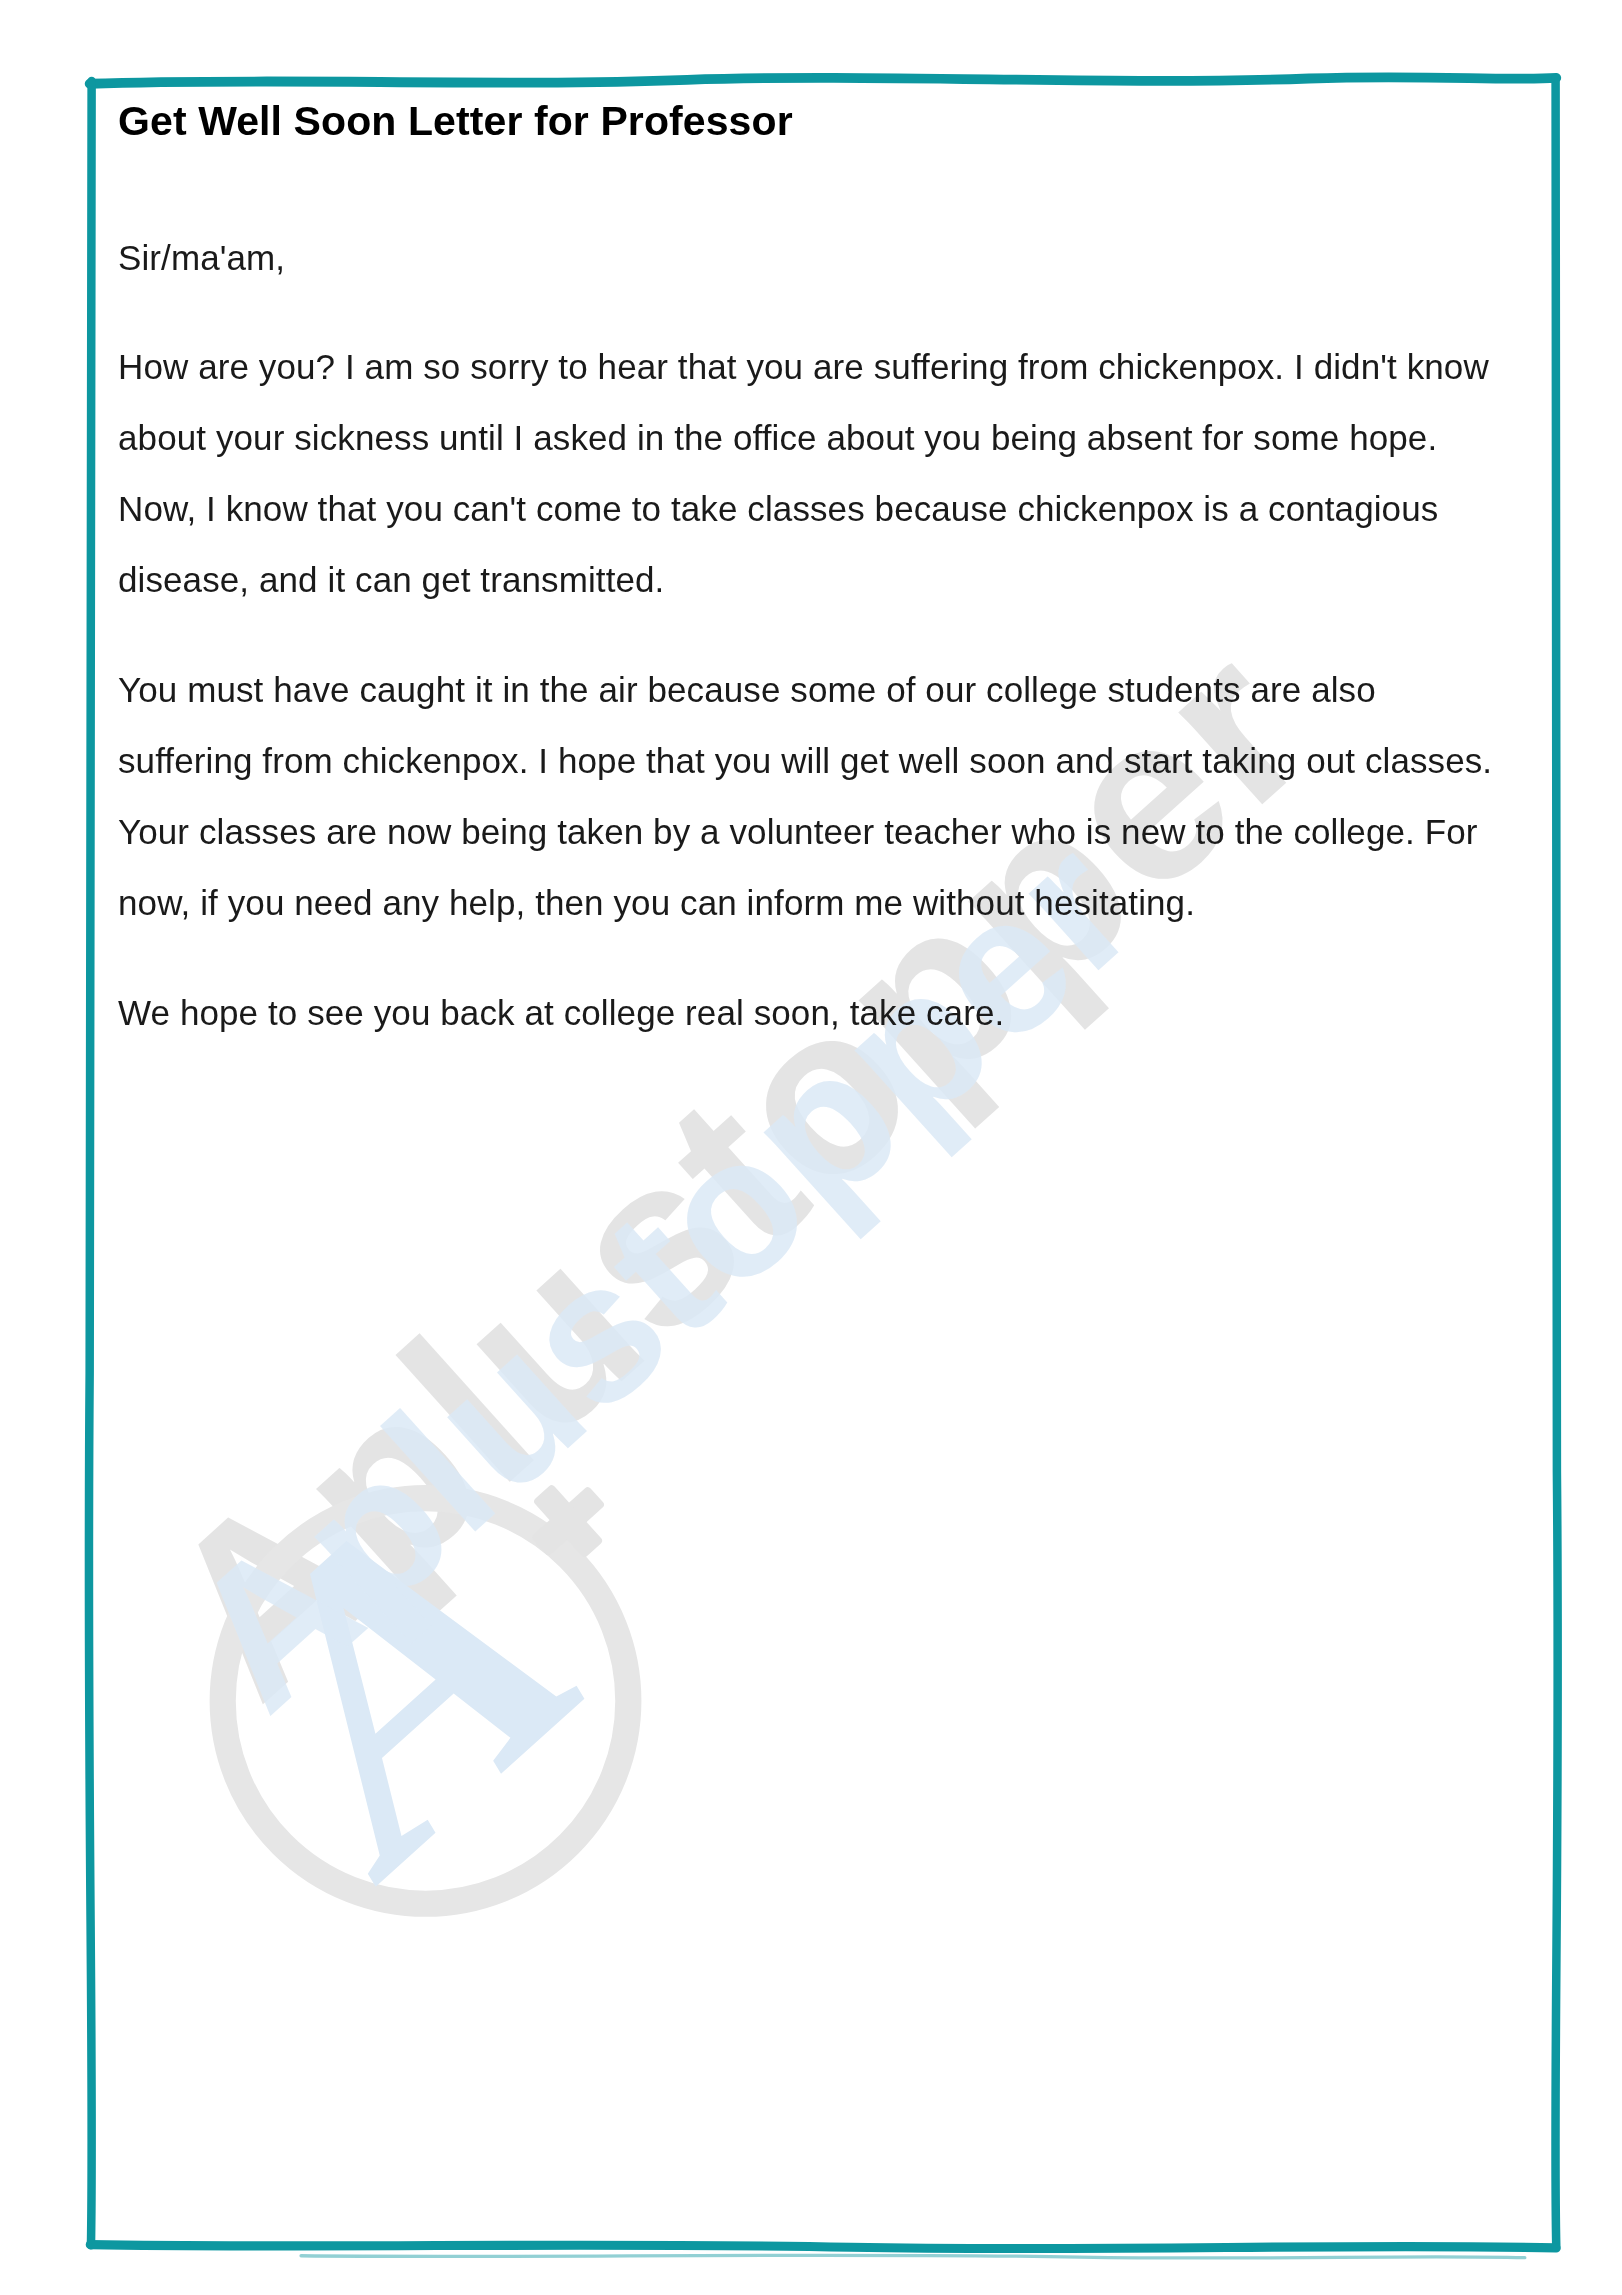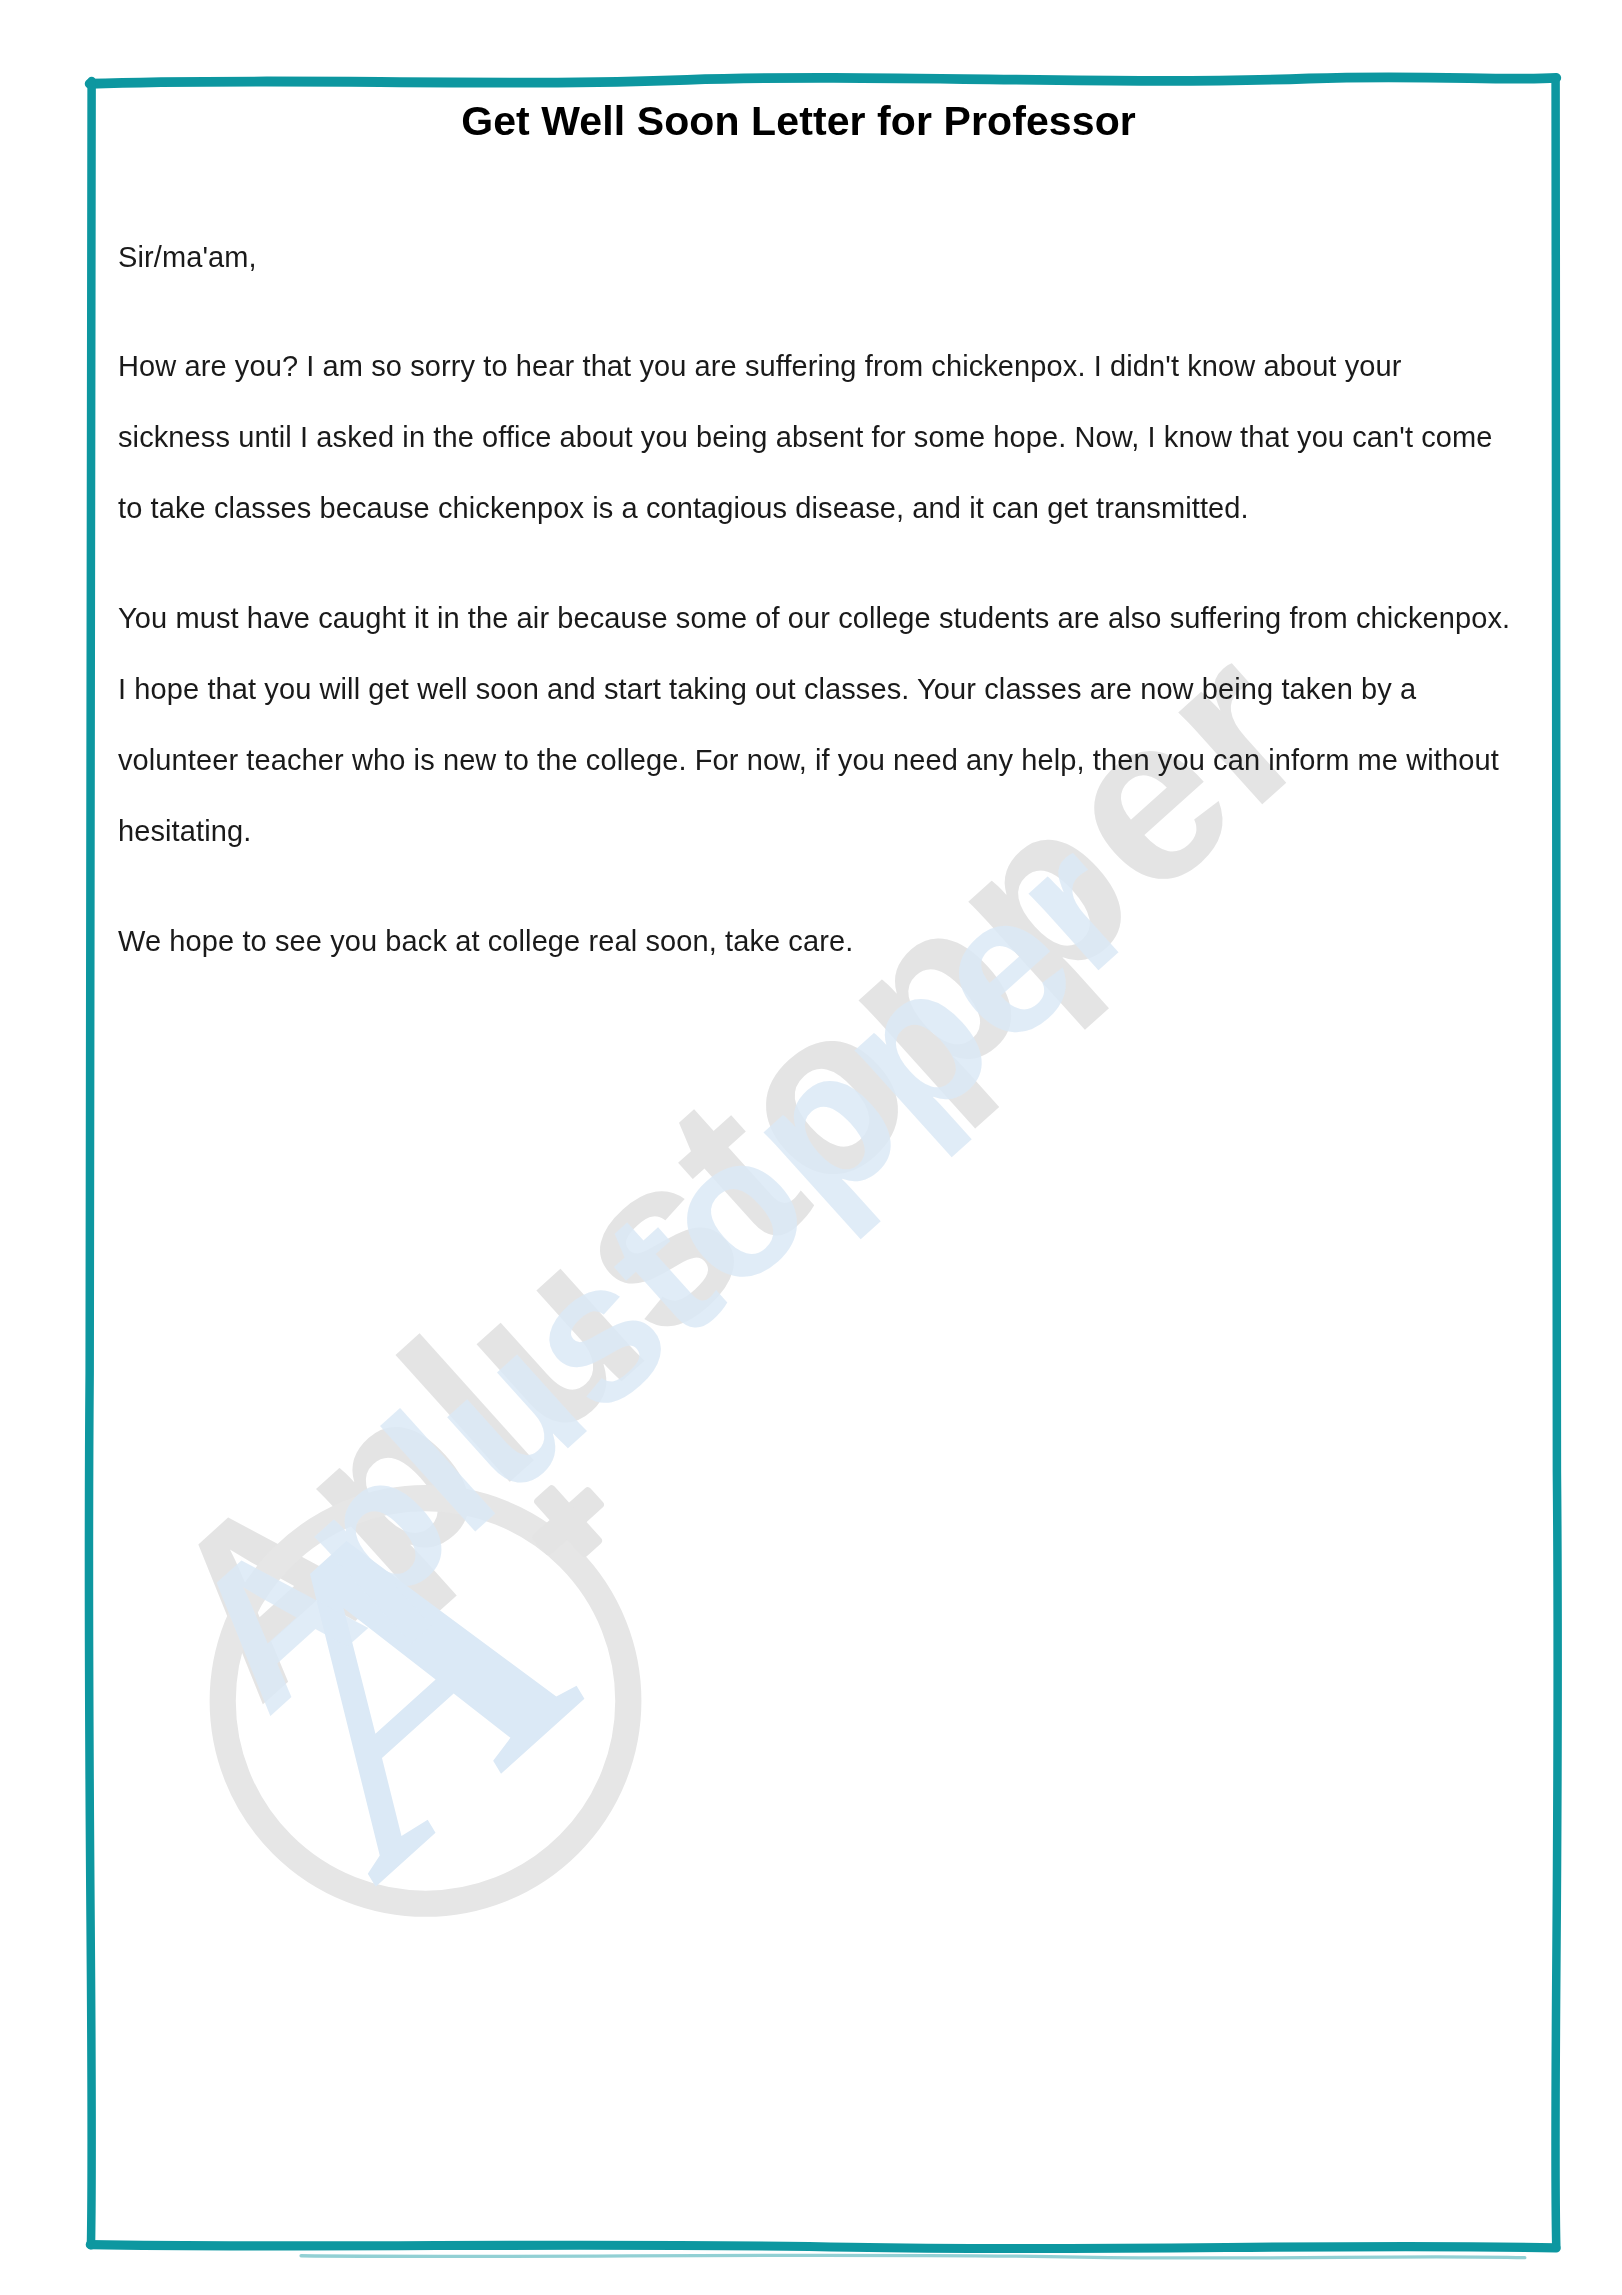--- a/index.html
+++ b/index.html
@@ -46,36 +46,35 @@
   
   #content {
     position: absolute;
     left: 118px;
     top: 98px;
     width: 1400px;
     z-index: 2;
   }
 
   #doc-title {
-    text-align: center;
     font-size: 41px;
     font-weight: bold;
     color: #000000;
     letter-spacing: 0.1px;
     line-height: 1.15;
     margin: 0 0 0 0;
     padding-right: 39px;
   }
 
   .letter-body {
     margin-top: 77px;
   }
 
   .para {
-    font-size: 29px;
+    font-size: 35px;
     font-weight: 400;
     color: #1a1a1a;
     line-height: 71px;
     margin: 0 0 39px 0;
     letter-spacing: 0.1px;
     white-space: pre-wrap;
   }
 
   .para.salutation { margin-bottom: 38px; }
 

